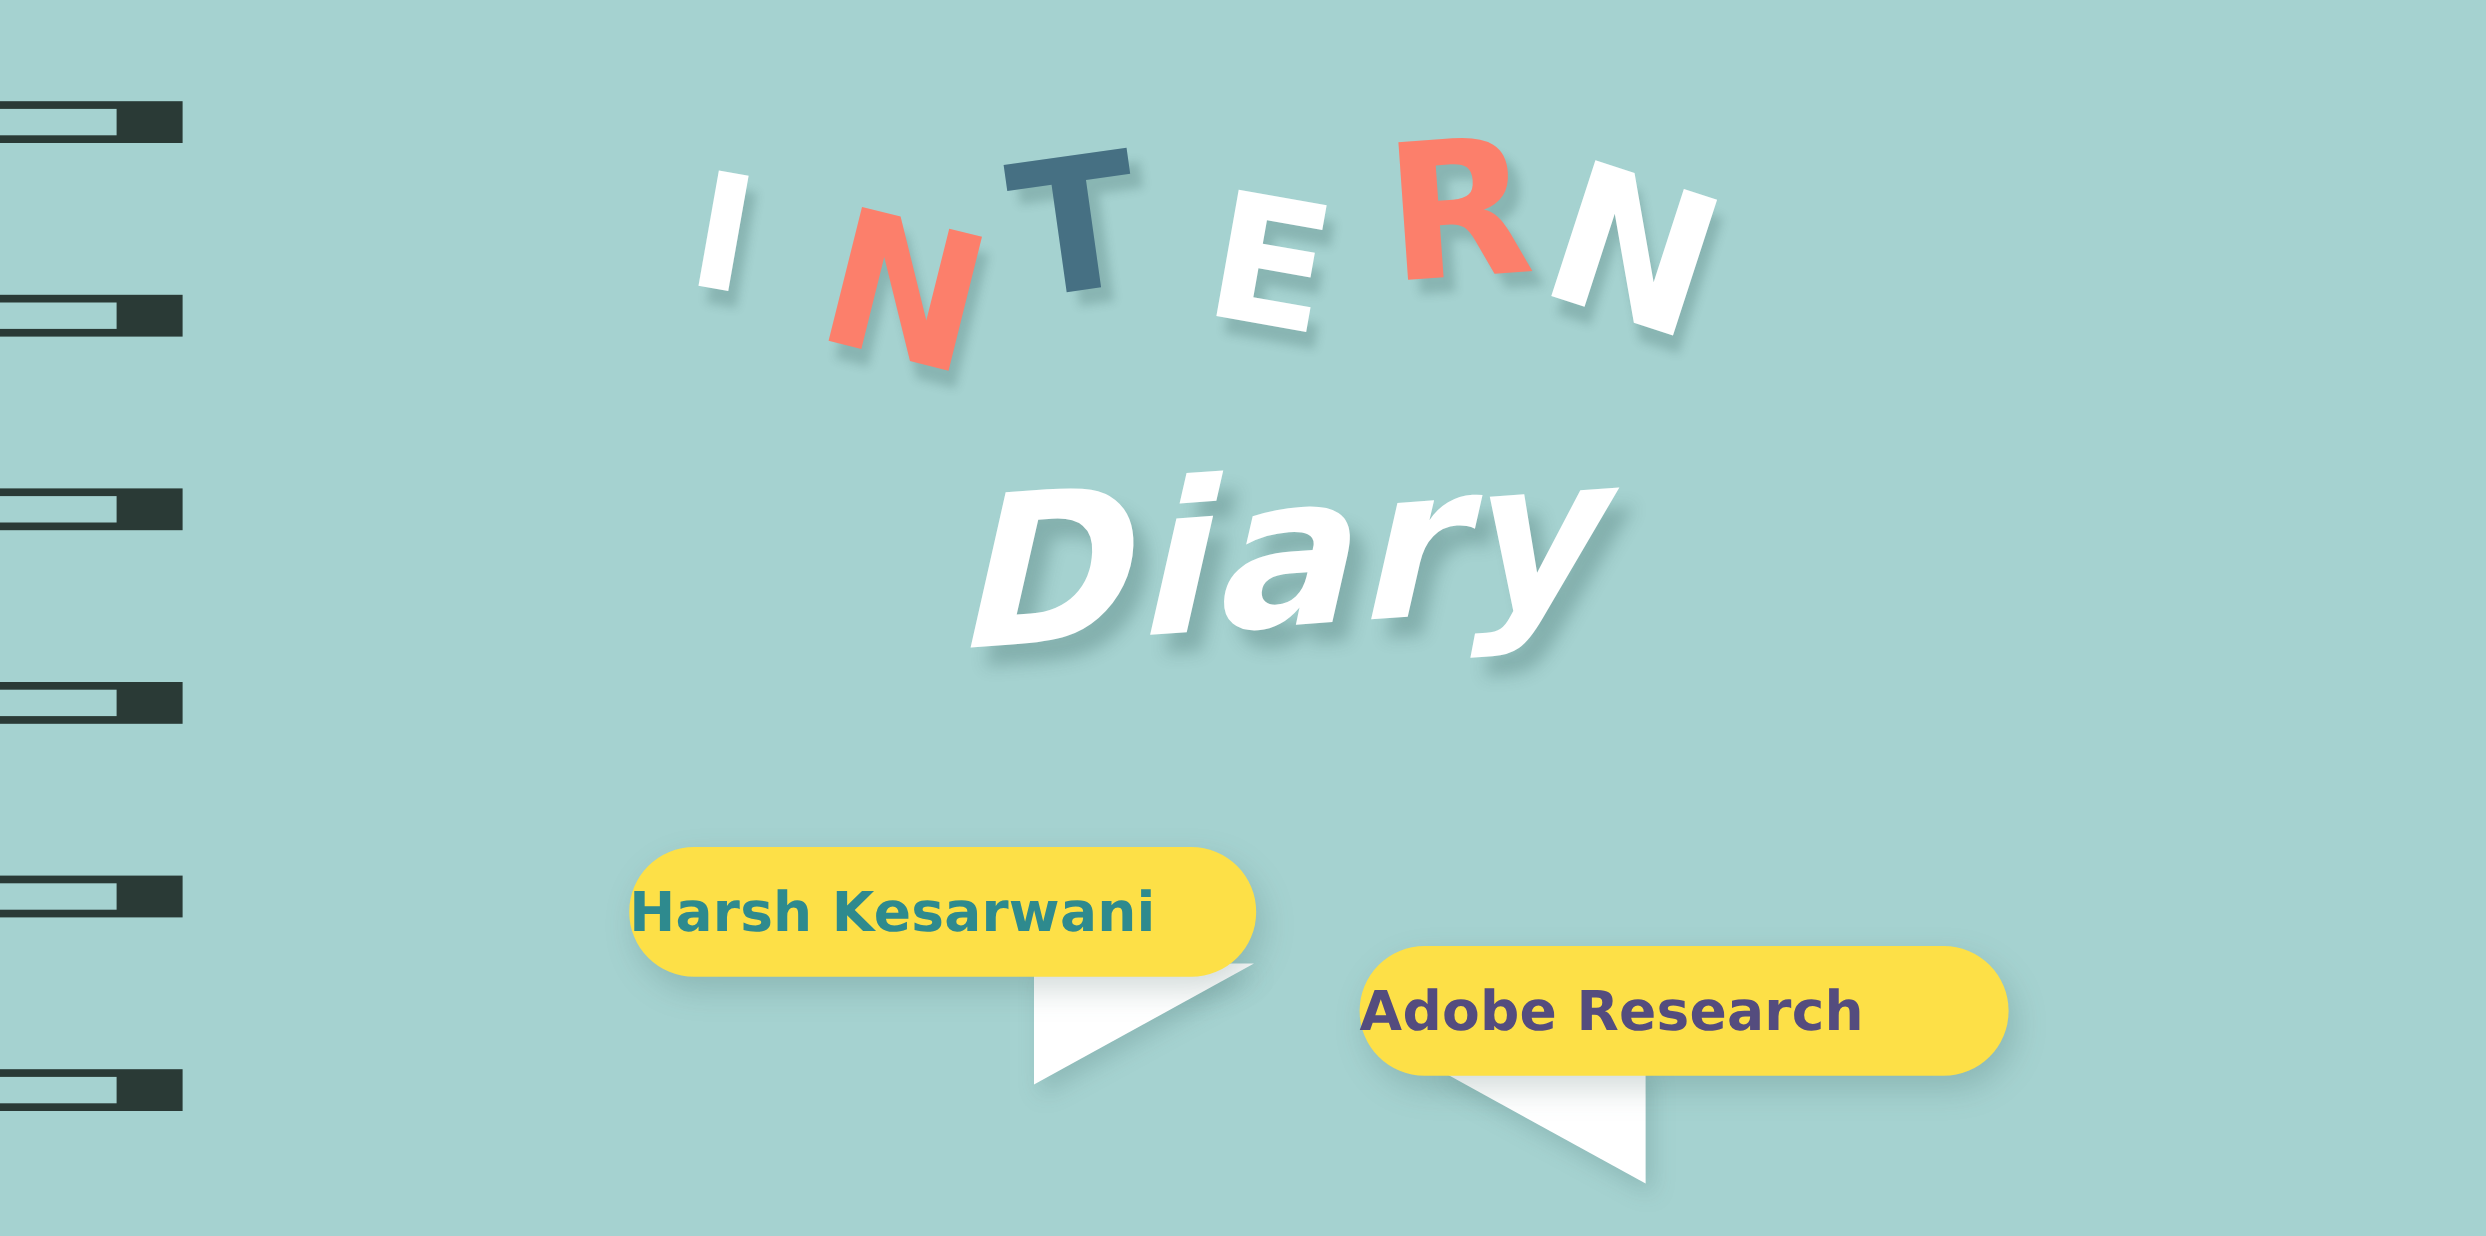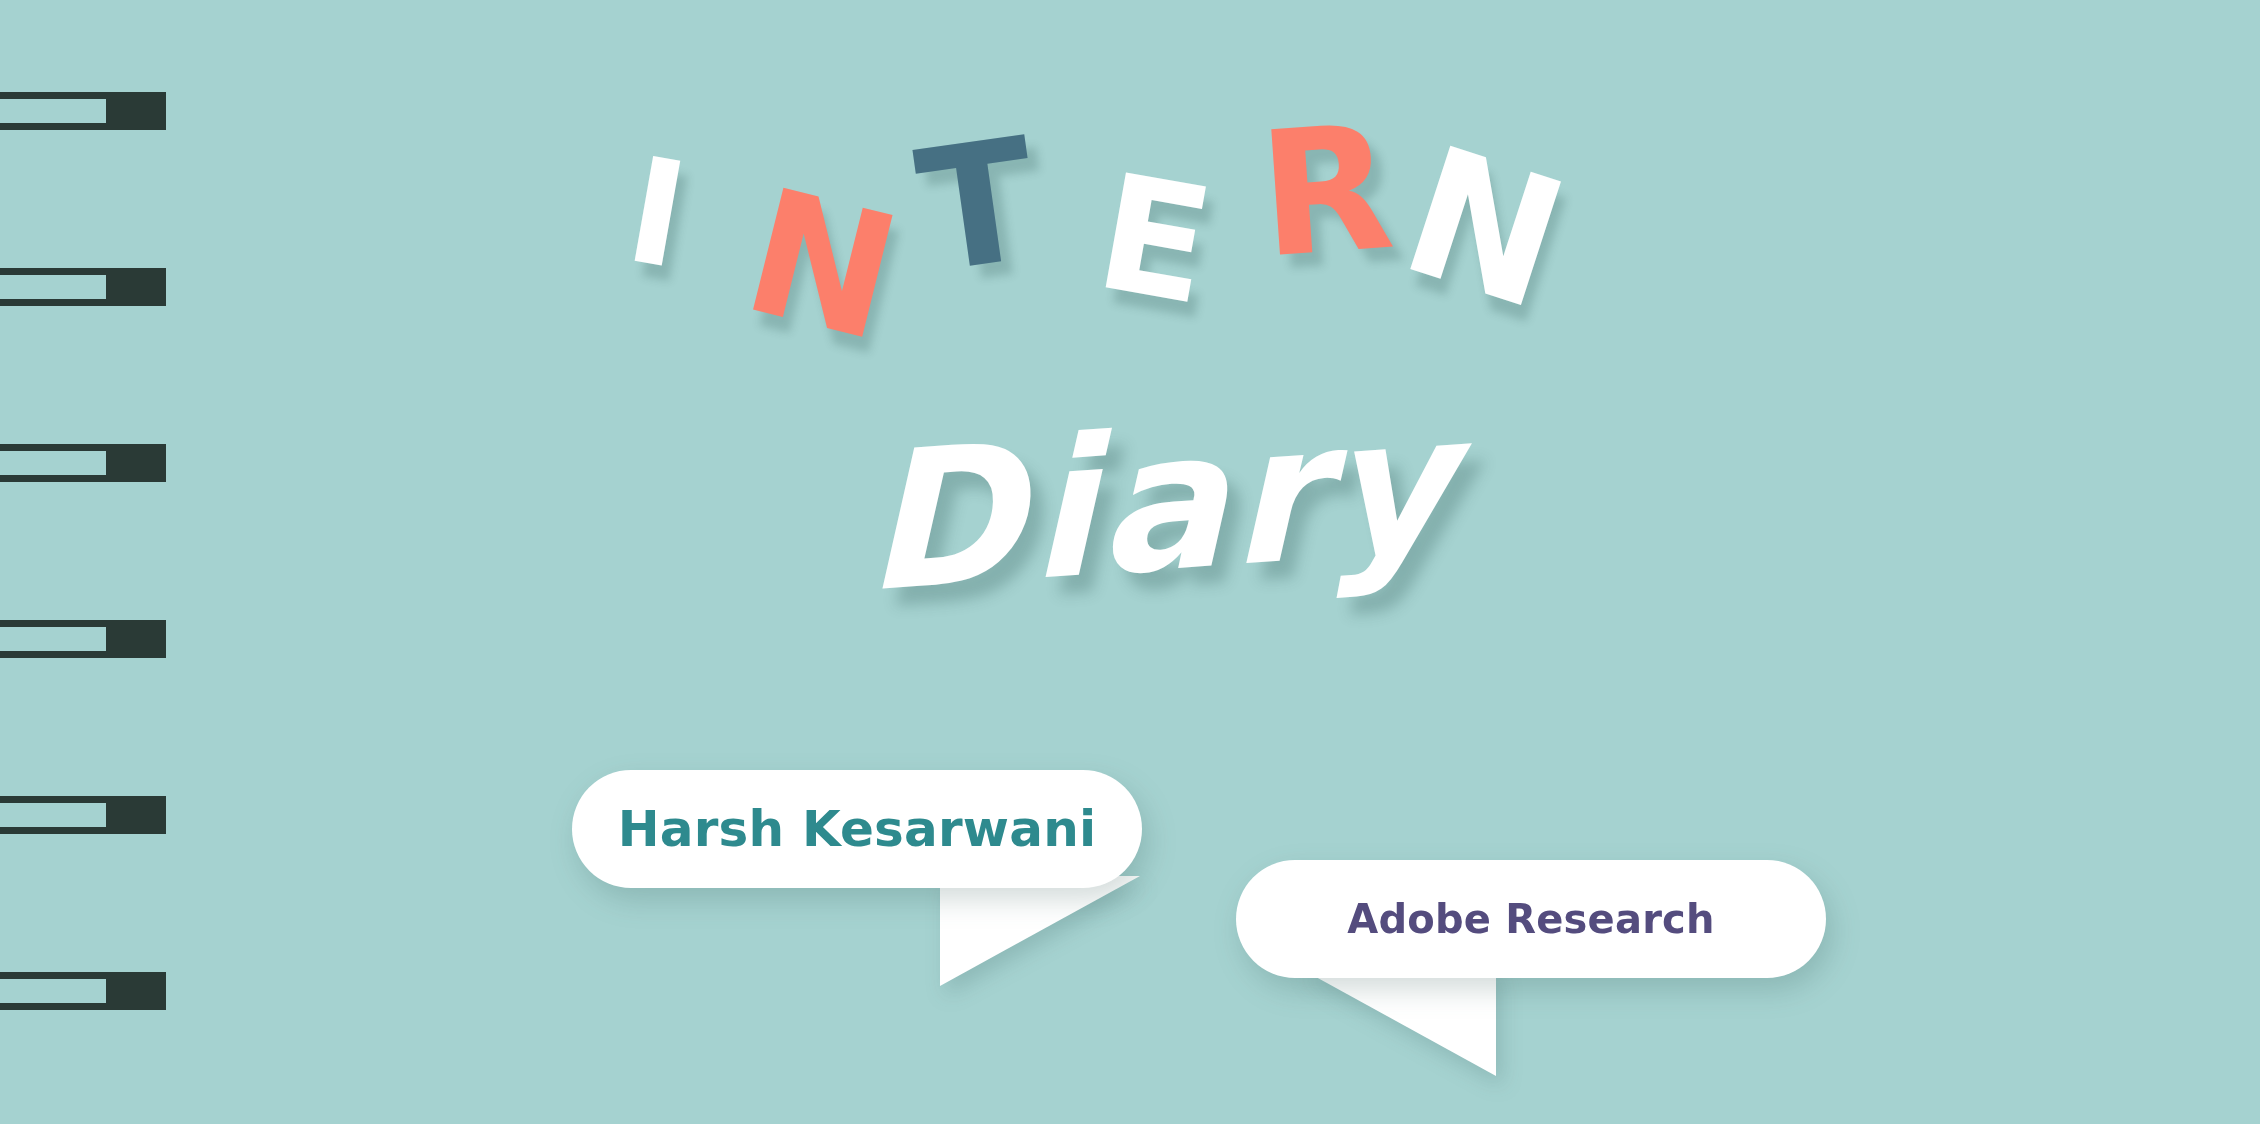--- a/index.html
+++ b/index.html
@@ -75,25 +75,25 @@
     color:#ffffff;
     line-height:1;
     transform:rotate(-4deg) skewX(-6deg);
     text-shadow: 14px 18px 14px rgba(40,80,76,0.26);
     user-select:none;
   }
 
   
   .bubble {
     position:absolute;
-    background:#ffffff;
+    background:#fde047;
     border-radius:60px;
     display:flex;
     align-items:center;
-    justify-content:center;
+    justify-content:flex-start;
     filter: drop-shadow(6px 12px 14px rgba(40,80,76,0.20));
   }
   .bubble .btext {
     font-family:"DejaVu Sans", sans-serif;
     font-weight:bold;
     white-space:nowrap;
   }
   .tail {
     position:absolute;
     width:0; height:0;
@@ -110,21 +110,21 @@
     border-width:0 0 110px 200px;
     border-color:transparent transparent transparent #ffffff;
     transform:skewX(0deg);
     filter: drop-shadow(6px 10px 10px rgba(40,80,76,0.18));
   }
 
   #bubble-org {
     left:1236px; top:860px;
     width:590px; height:118px;
   }
-  #bubble-org .btext { font-size:40px; color:#544c7e; letter-spacing:0.2px; }
+  #bubble-org .btext { font-size:50px; color:#544c7e; letter-spacing:0.2px; }
   #tail-org {
     left:1296px; top:966px;
     border-width:110px 0 0 200px;
     border-color:#ffffff transparent transparent transparent;
     filter: drop-shadow(6px 10px 10px rgba(40,80,76,0.18));
   }
 </style>
 </head>
 <body>
 

